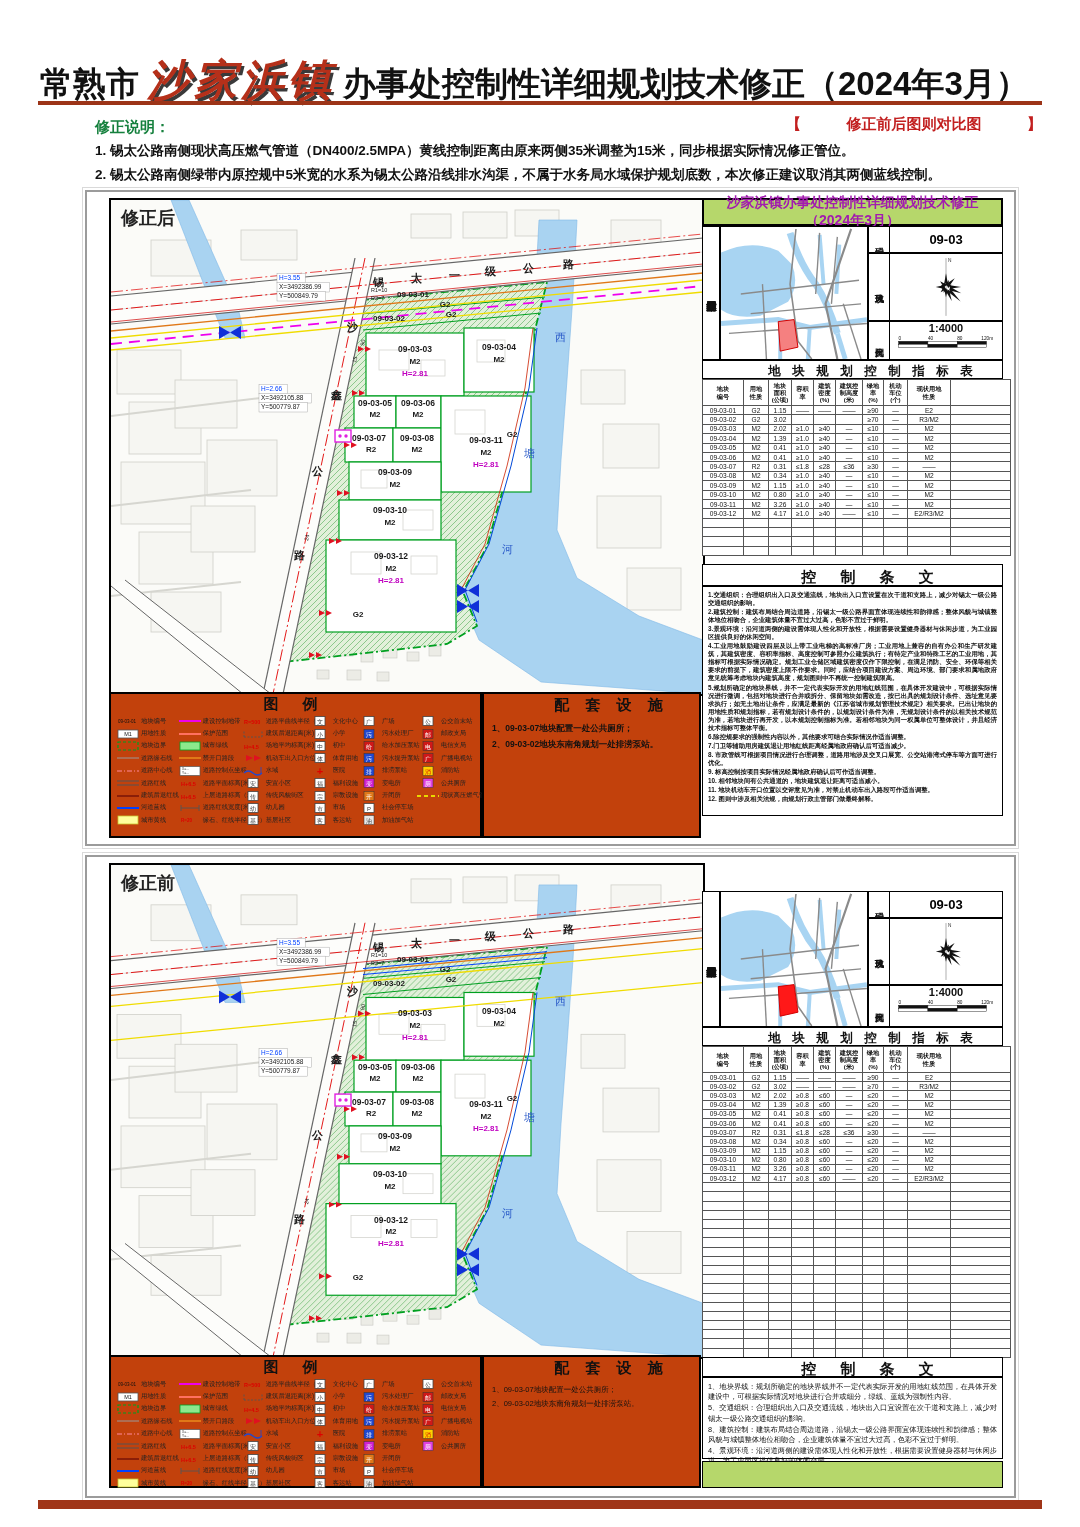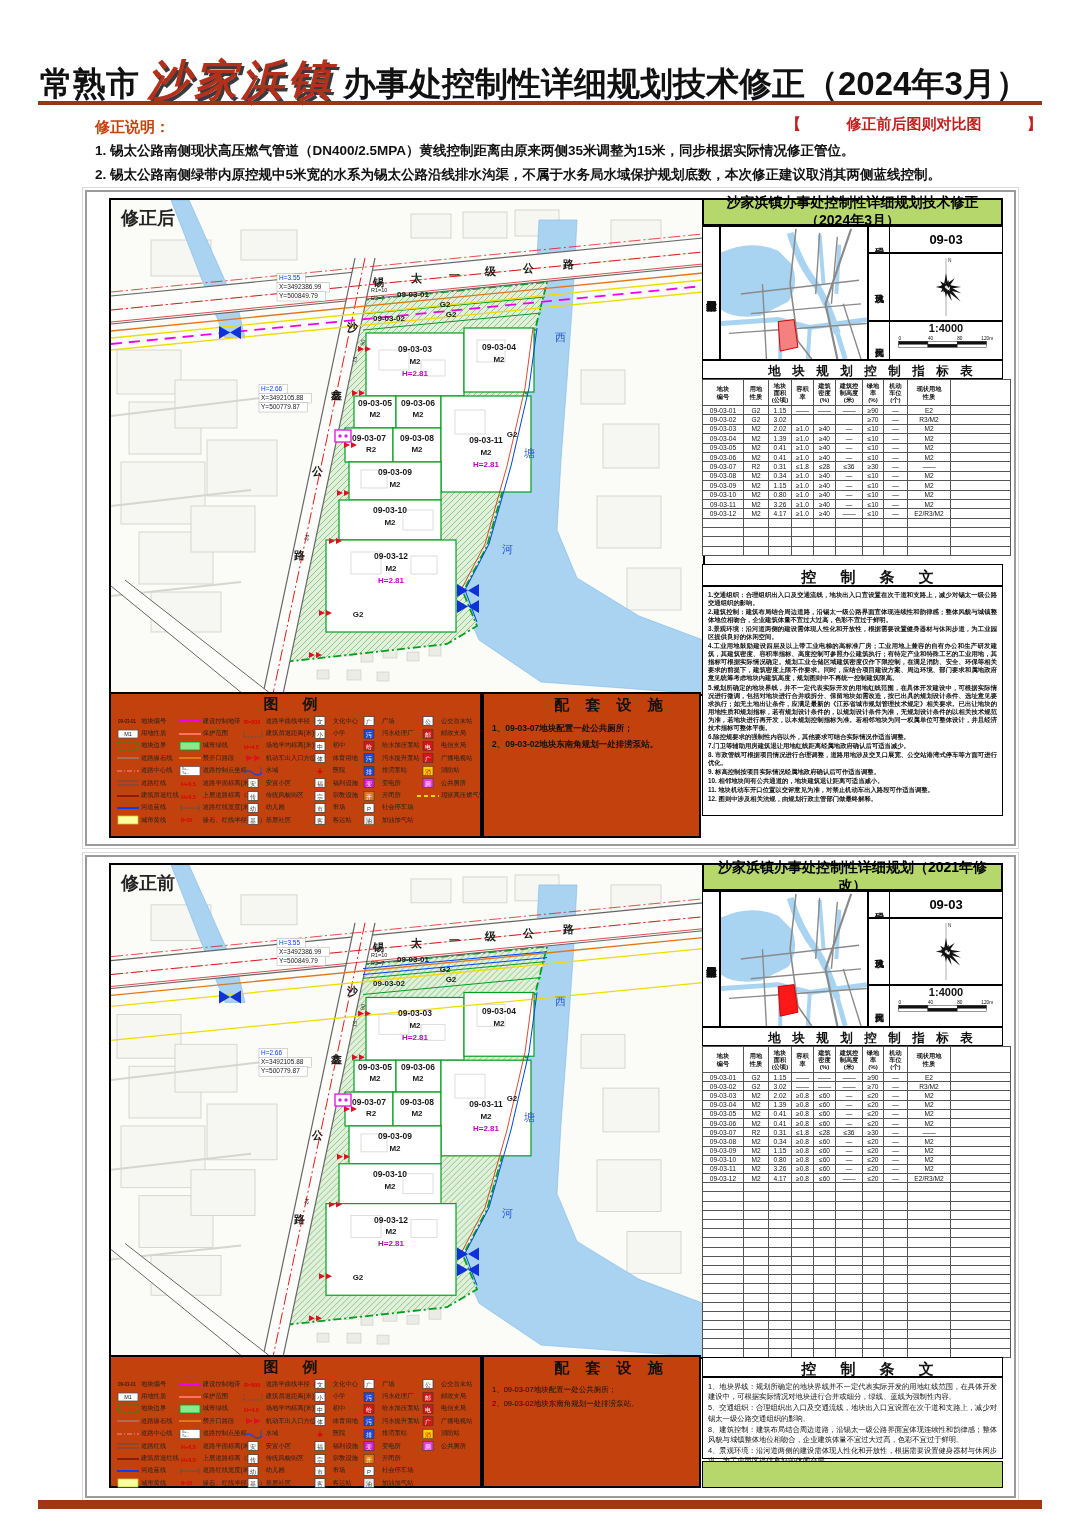--- a/index.html
+++ b/index.html
@@ -6,32 +6,32 @@
   #page{position:relative;width:1080px;height:1527px;background:#ffffff;margin:0 auto;
         font-family:"Liberation Sans","DejaVu Sans",sans-serif;overflow:hidden;
         border-right:1px solid #c9c9c9;border-bottom:1px solid #c9c9c9;}
   .abs{position:absolute;}
   
   #title-row{left:40px;top:52px;width:1010px;white-space:nowrap;color:#111;}
   #title-row .t1{font-size:33px;font-weight:bold;}
   #title-row .brand{font-size:43px;font-weight:bold;color:#b5301a;margin:0 8px;
                     text-shadow:2.5px 2.5px 0 #3a3a3a;font-style:italic;letter-spacing:4px;}
   #red-rule{left:38px;top:101px;width:1004px;height:4px;background:#9c3418;}
-  #notes-head{left:95px;top:118px;font-size:15px;font-weight:bold;color:#c2410c;}
+  #notes-head{left:95px;top:118px;font-size:15px;font-weight:bold;color:#15803d;}
   #compare-wrap{left:786px;top:115px;width:256px;display:flex;justify-content:space-between;
                 font-size:15px;font-weight:bold;color:#c21f1f;}
   .note-line{left:95px;width:950px;font-size:13.5px;font-weight:bold;color:#111;}
   
   .panel{left:85px;width:927px;background:#fff;border:2px solid #9b9b9b;outline:1px solid #d9d9d9;outline-offset:2px;}
   .mapbox{border:2px solid #000;background:#fbfbf8;overflow:hidden;}
   .mapbox svg{display:block;width:100%;height:100%;}
   .blackbox{border:2px solid #000;background:#c2410c;box-sizing:border-box;}
   .sec-title{font-weight:bold;text-align:center;color:#111;padding-left:40px;}
   .greenhead{background:#b6d76b;border:2px solid #000;box-sizing:border-box;text-align:center;
-             font-weight:bold;font-size:14px;color:#000000;display:flex;align-items:center;justify-content:center;}
+             font-weight:bold;font-size:14px;color:#a21caf;display:flex;align-items:center;justify-content:center;}
   .cell{border:1px solid #000;box-sizing:border-box;background:#fff;}
   .vt{writing-mode:vertical-lr;text-orientation:upright;text-align:center;display:flex;
       align-items:center;justify-content:center;font-weight:bold;color:#111;}
   
   .legend-title{font-size:15px;font-weight:bold;letter-spacing:10px;text-align:center;height:19px;line-height:20px;color:#111;}
   .lcols{display:flex;padding:2px 4px 0 6px;}
   .lcol{display:flex;flex-direction:column;}
   .litem{display:flex;align-items:center;height:12.4px;}
   .litem svg{flex:0 0 22px;height:10px;}
   .llab{font-size:6.3px;color:#222;margin-left:2px;white-space:nowrap;}
@@ -1471,21 +1471,20 @@
           </div>
         </div>
     </div>
     <div class="abs blackbox" style="left:395px;top:498px;width:219px;height:133px;">
       <div class="sec-title" style="font-size:15px;letter-spacing:6px;height:20px;line-height:21px;">配  套  设  施</div>
       <div class="facil-items" style="font-size:7.5px;font-weight:normal;">
           <div>1、09-03-07地块配置一处公共厕所；</div>
           <div>2、09-03-02地块东南角规划一处排涝泵站。</div>
         </div>
     </div>
-    <div class="abs greenhead" style="left:615px;top:6px;width:301px;height:28px;">沙家浜镇办事处控制性详细规划（2021年修改）</div>
     <div class="abs cell vt" style="left:615px;top:34px;width:18px;height:136px;font-size:10px;">基本控制单元位置示意图</div>
     <div class="abs cell" style="left:633px;top:34px;width:148px;height:136px;">
       <svg viewBox="0 0 148 136" style="width:100%;height:100%;display:block;">
           <rect x="0" y="0" width="148" height="136" fill="#ffffff"></rect>
           <path d="M0,26 Q30,12 58,24 L72,38 Q80,58 68,76 L40,90 Q14,94 0,84 Z" fill="#a8d4f2"></path>
           <path d="M70,6 Q80,38 96,58 Q108,76 118,108" stroke="#a8d4f2" stroke-width="7" fill="none"></path>
           <path d="M0,98 L58,94 L90,102 L148,94" stroke="#a8d4f2" stroke-width="5" fill="none"></path>
           <path d="M100,8 L104,58" stroke="#a8d4f2" stroke-width="4" fill="none"></path>
           <path d="M120,18 L117,68" stroke="#a8d4f2" stroke-width="4" fill="none"></path>
           <path d="M60,94 L60,136" stroke="#a8d4f2" stroke-width="4" fill="none"></path>

